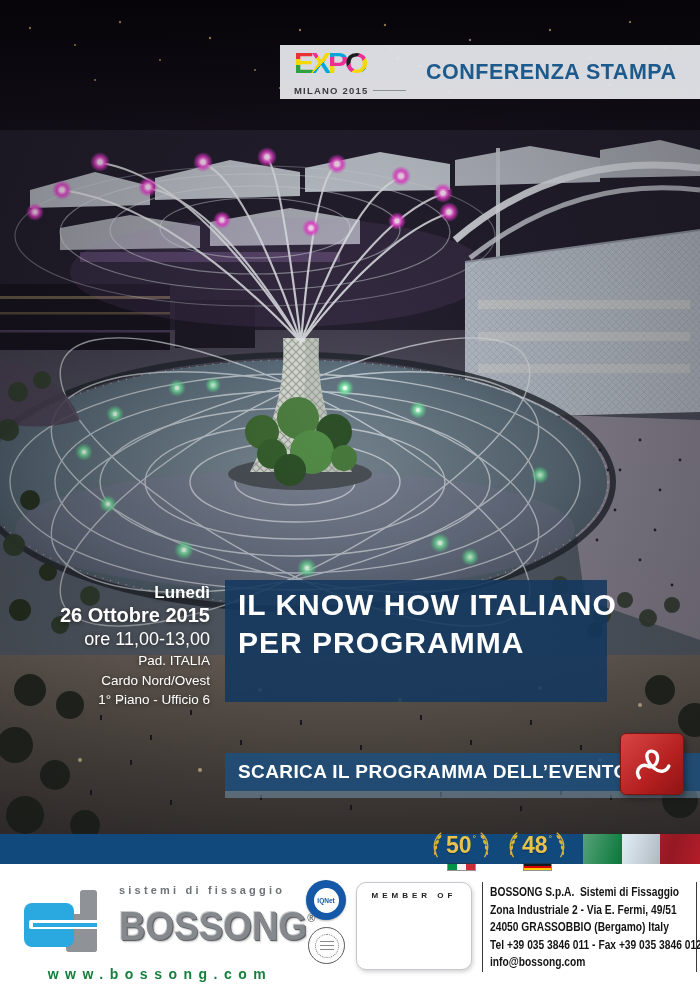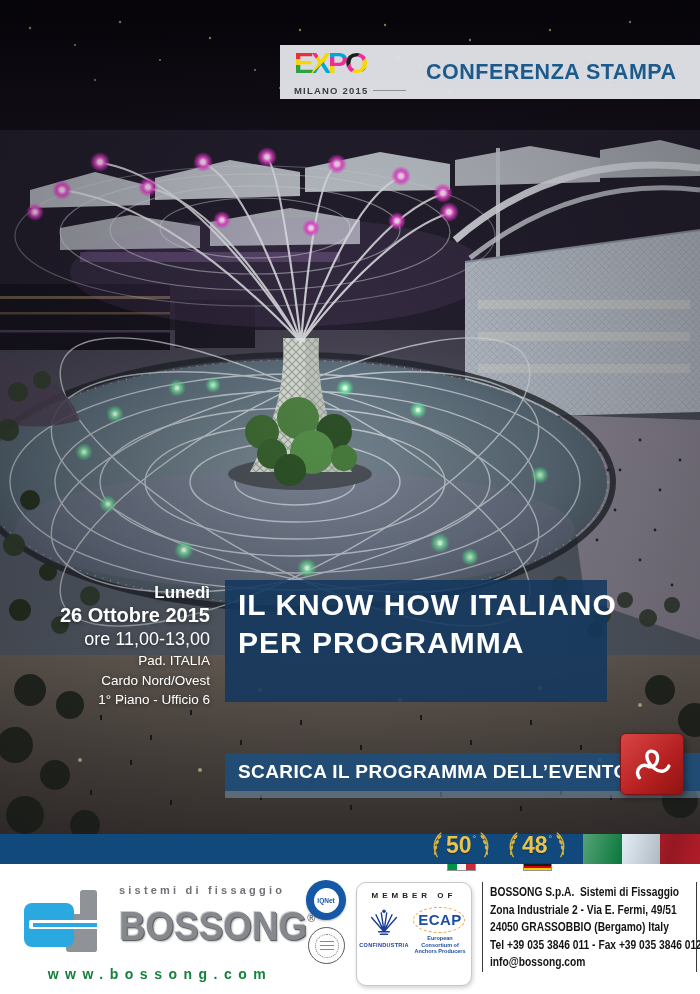--- a/index.html
+++ b/index.html
@@ -90,21 +90,21 @@
   .iqnet-inner { width:25px; height:25px; border-radius:50%; background:#fff;
     display:flex; align-items:center; justify-content:center;
     font-size:6.5px; font-weight:700; color:#1558a7; }
   .seal { position:absolute; left:308px; top:63px; width:37px; height:37px; border-radius:50%;
     border:1.5px solid #5a5a5a; background:#fdfdfd;
     display:flex; align-items:center; justify-content:center; }
   .seal-inner { width:24px; height:24px; border-radius:50%; border:1px dotted #777;
     display:flex; flex-direction:column; gap:2.5px; align-items:center; justify-content:center; }
   .seal-line { width:14px; height:1.5px; background:#8a8a8a; }
 
-  .member-badge { position:absolute; left:356px; top:18px; width:116px; height:104px;
+  .member-badge { position:absolute; left:356px; top:18px; width:116px; height:88px;
     border:1px solid #c5c8cc; border-radius:10px; background:#fff;
     box-shadow:1px 2px 4px rgba(0,0,0,0.18); padding-top:8px; text-align:center; }
   .member-title { font-size:8px; font-weight:700; letter-spacing:4px; color:#222; white-space:nowrap; }
   .member-row { display:flex; justify-content:space-evenly; align-items:flex-start; margin-top:5px; }
   .conf-col { width:50px; }
   .conf-label { font-size:5.5px; font-weight:700; color:#1d3f94; letter-spacing:0.3px; margin-top:1px; }
   .ecap-col { width:58px; position:relative; padding-top:6px; }
   .ecap-oval { position:absolute; left:2px; top:2px; width:52px; height:26px;
     border:1px dashed #e8a33c; border-radius:50%; }
   .ecap-text { position:relative; font-size:15px; font-weight:700; color:#1d4fa0; letter-spacing:0.5px; }
@@ -536,37 +536,20 @@
     <div class="seal">
       <div class="seal-inner">
         <div class="seal-line"></div>
           <div class="seal-line"></div>
           <div class="seal-line"></div>
       </div>
     </div>
 
     <div class="member-badge">
       <div class="member-title">MEMBER OF</div>
-      <div class="member-row">
-        <div class="conf-col">
-          <svg width="36" height="32" viewBox="0 0 40 36">
-            <g stroke="#1d3f94" stroke-width="1.6" fill="none" stroke-linecap="round">
-              <path d="M20,30 L6,14 M20,30 L11,11 M20,30 L17,9 M20,30 L23,9 M20,30 L29,11 M20,30 L34,14"></path>
-              <path d="M14,30 L26,30 M16,33 L24,33"></path>
-            </g>
-            <circle cx="20" cy="7" r="2" fill="#1d3f94"></circle>
-          </svg>
-          <div class="conf-label">CONFINDUSTRIA</div>
-        </div>
-        <div class="ecap-col">
-          <div class="ecap-oval"></div>
-          <div class="ecap-text">ECAP</div>
-          <div class="ecap-desc">European Consortium of Anchors Producers</div>
-        </div>
-      </div>
     </div>
 
     <div class="divider div-1"></div>
 
     <div class="address">
       <div class="addr-line">BOSSONG S.p.A.  Sistemi di Fissaggio</div>
       <div class="addr-line">Zona Industriale 2 - Via E. Fermi, 49/51</div>
       <div class="addr-line">24050 GRASSOBBIO (Bergamo) Italy</div>
       <div class="addr-line">Tel +39 035 3846 011 - Fax +39 035 3846 012</div>
       <div class="addr-line">info@bossong.com</div>

